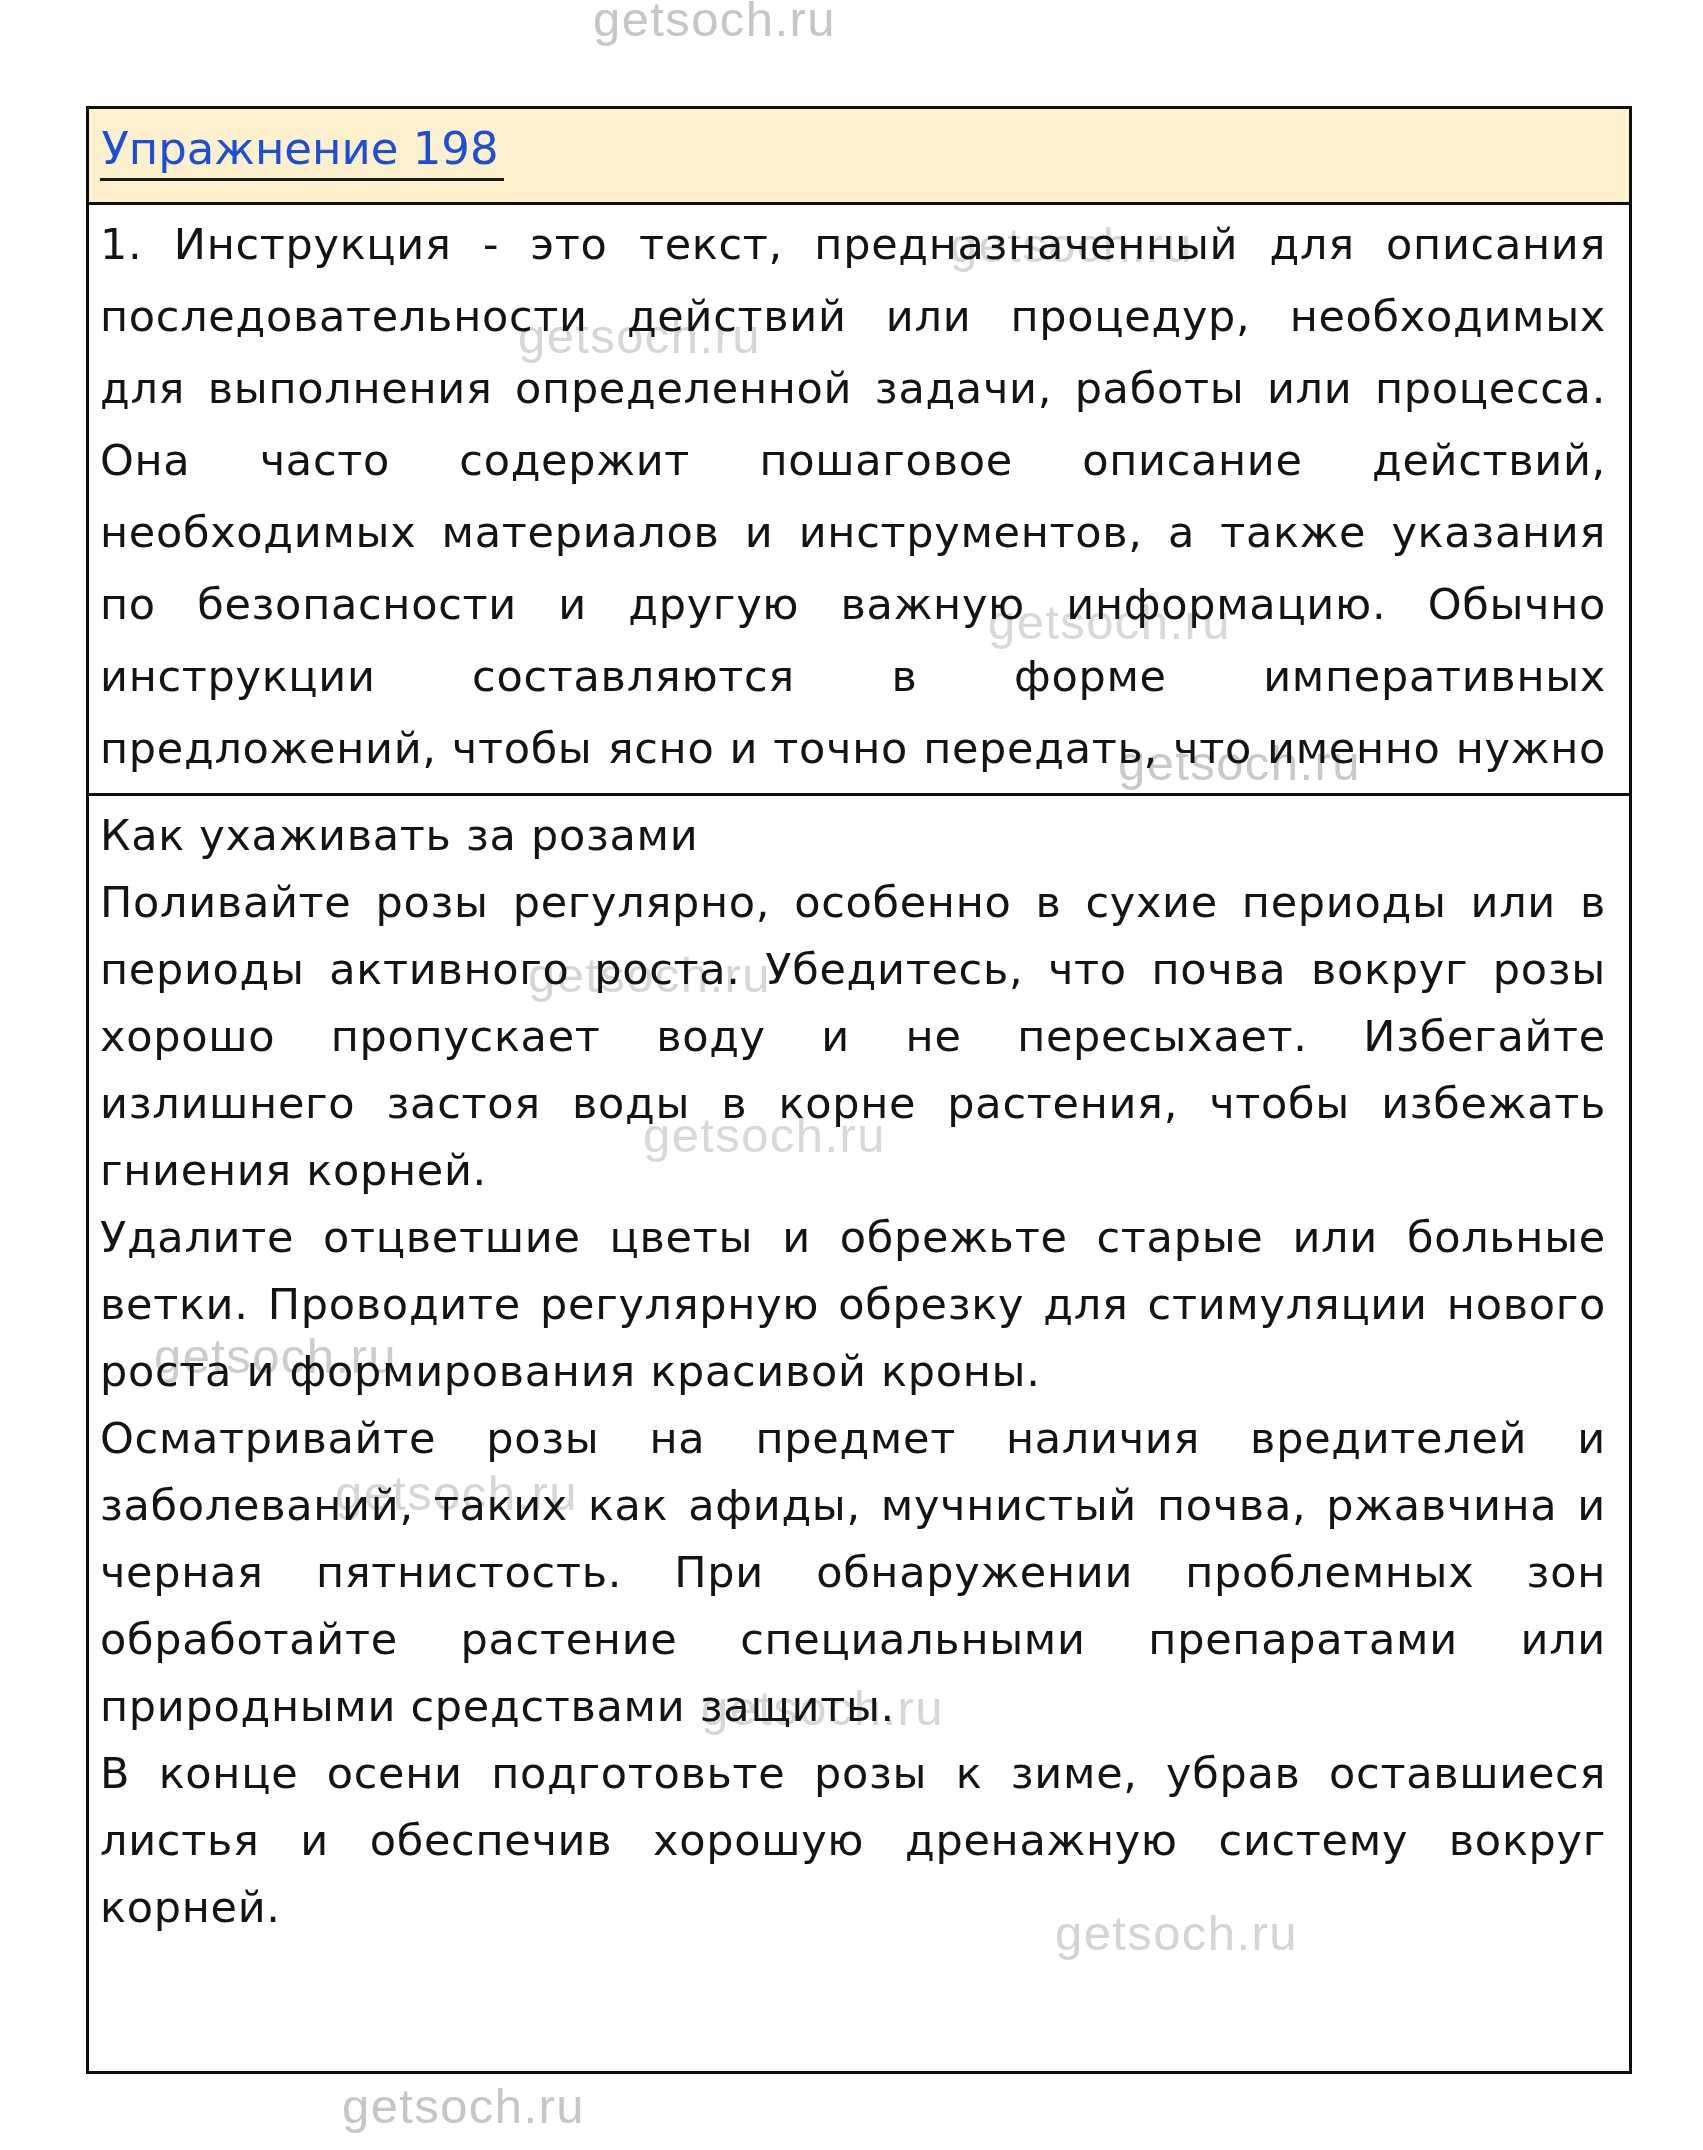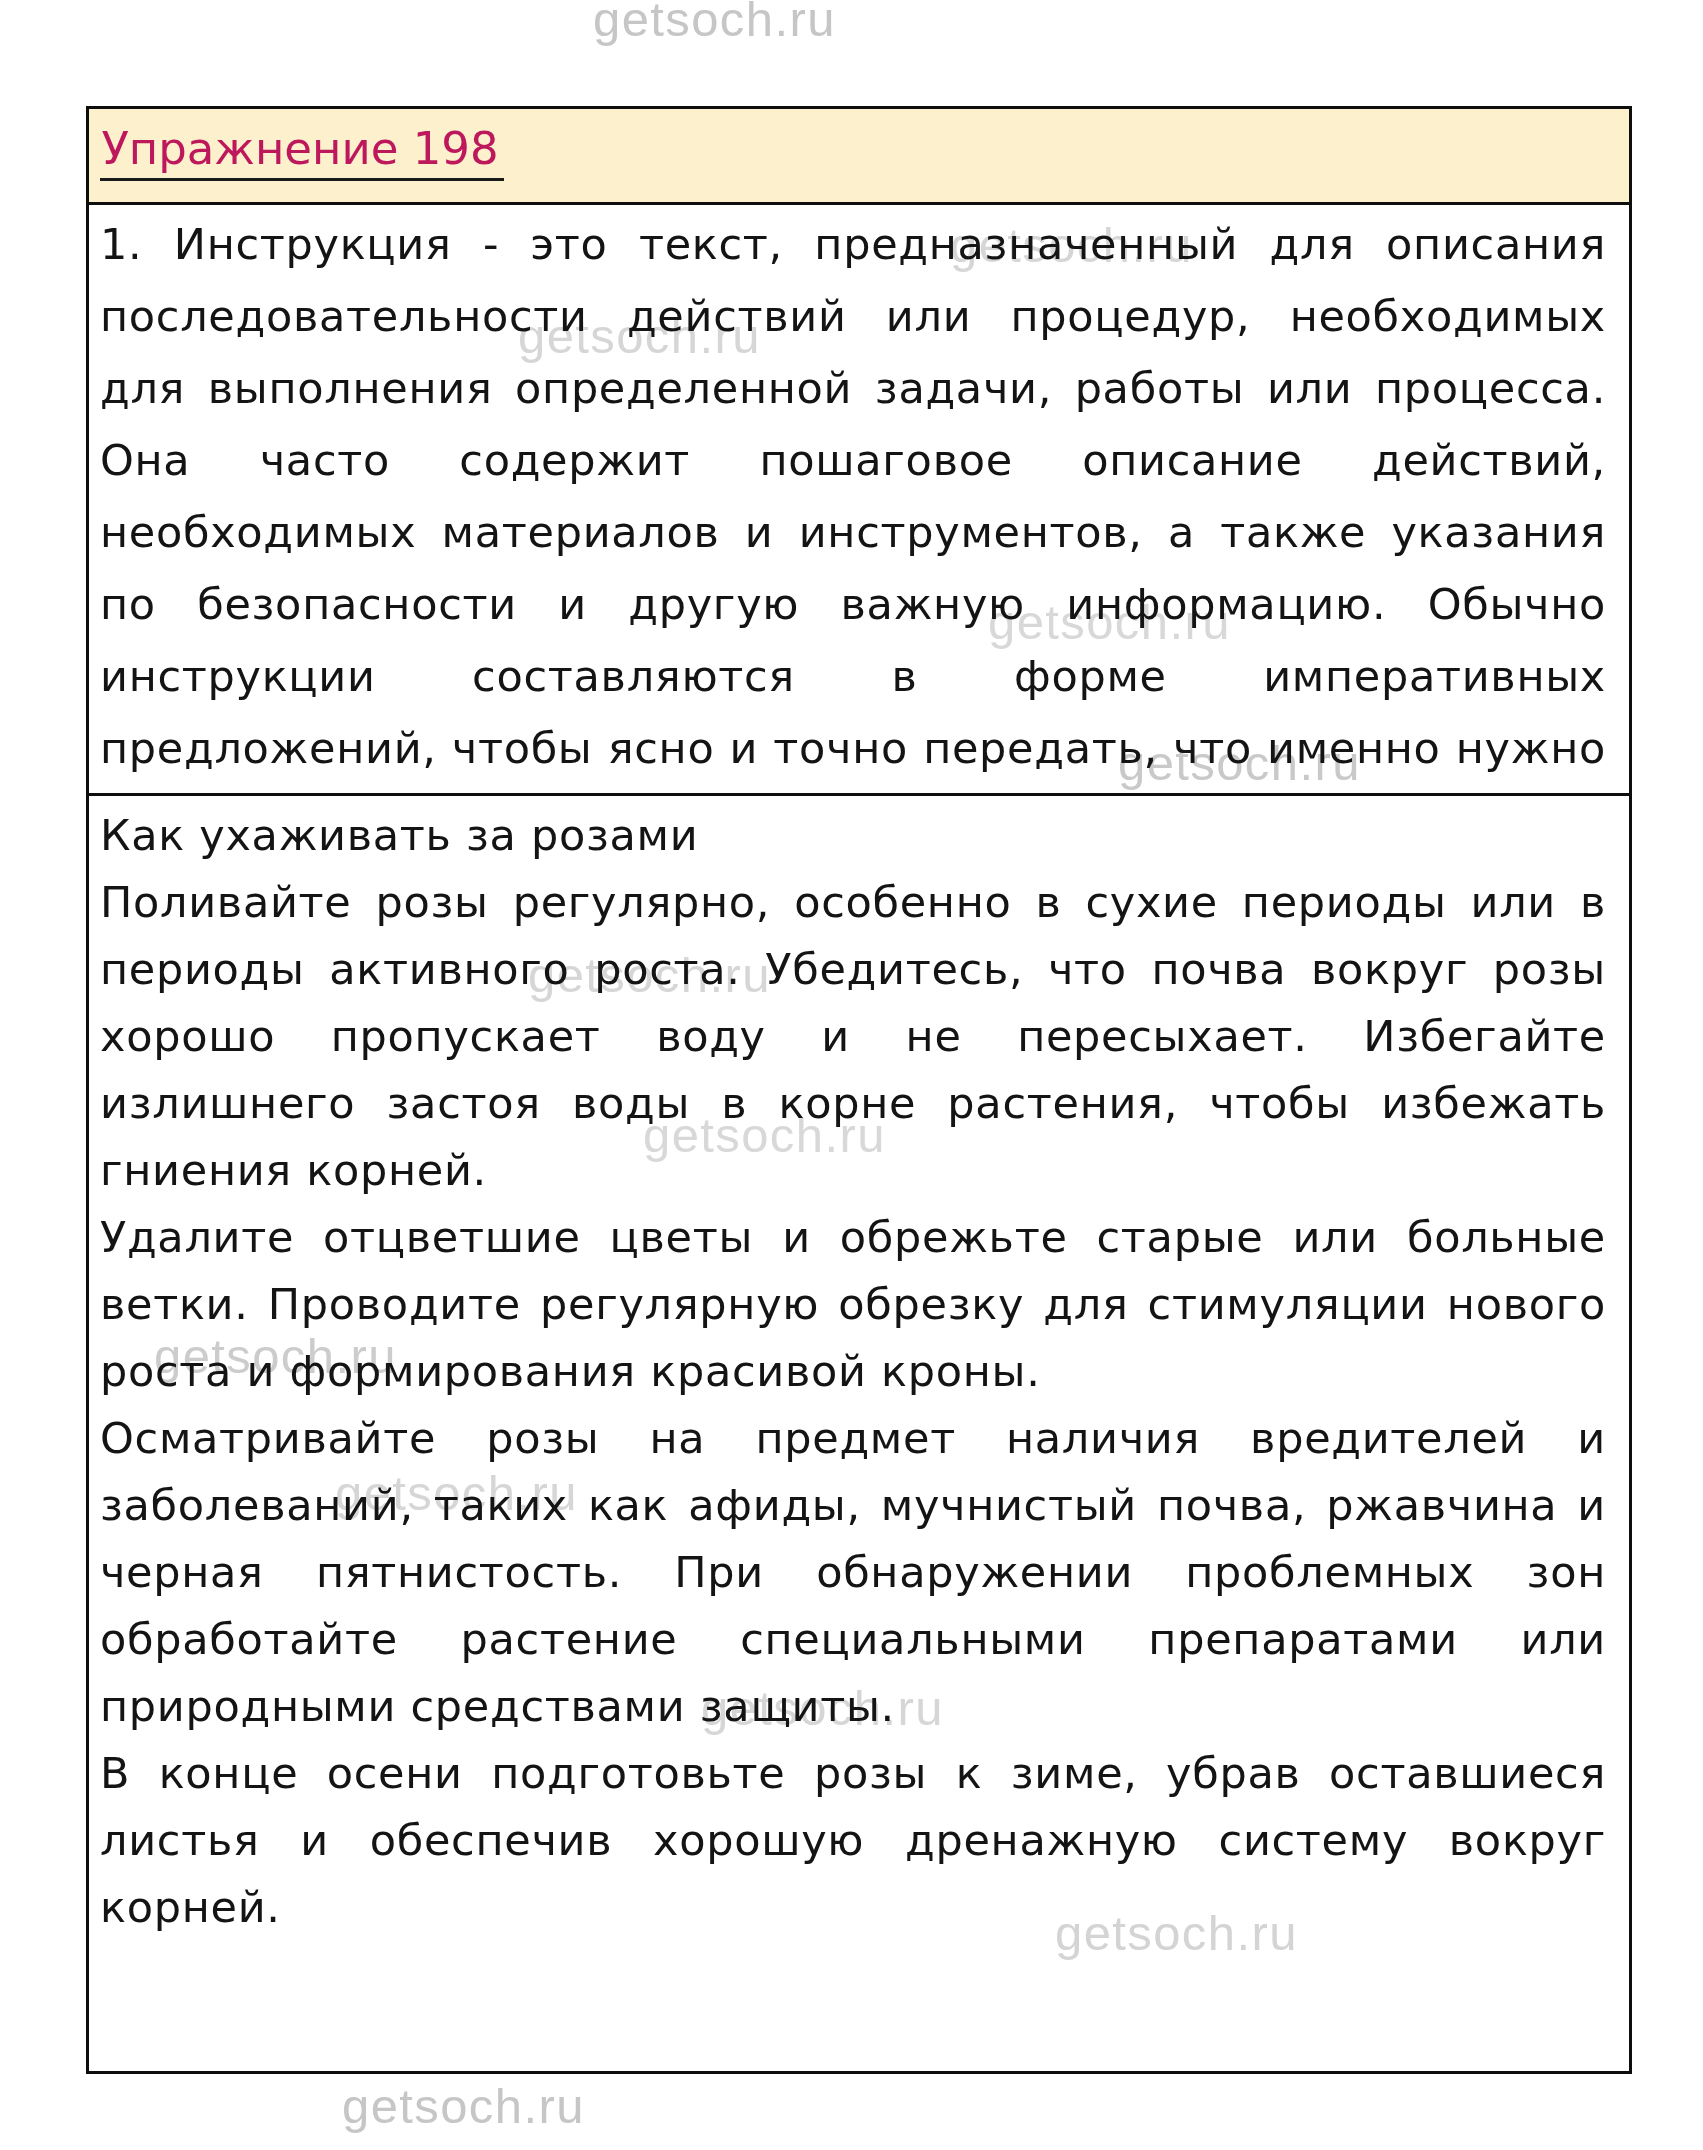--- a/index.html
+++ b/index.html
@@ -50,21 +50,21 @@
     height:96px;
     background:#fdf0cc;
     border-bottom:3.4px solid #0e0e0e;
     padding:13.7px 0 0 11px;
     overflow:hidden;
   }
   .exercise-title{
     display:inline-block;
     font-size:45px;
     line-height:51px;
-    color:#be185d;
+    color:#1d4ed8;
     border-bottom:3.4px solid #1a1a1a;
     padding:0 5.5px 4.1px 1.4px;
   }
   .row-answer{
     box-sizing:border-box;
     height:591px;
     border-bottom:3.4px solid #0e0e0e;
     padding:2.7px 23px 0 11px;
     overflow:hidden;
   }

